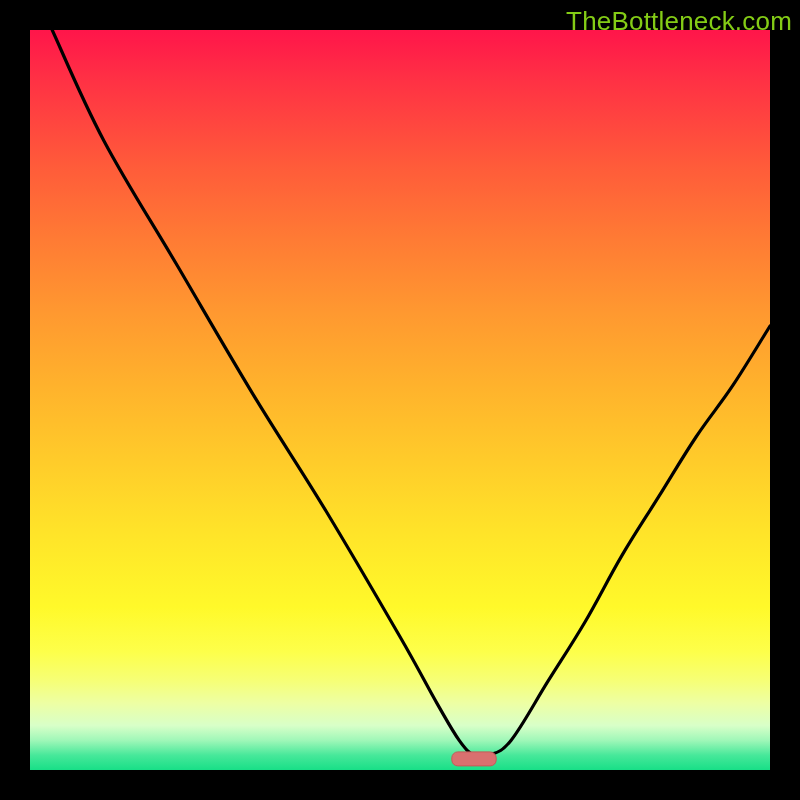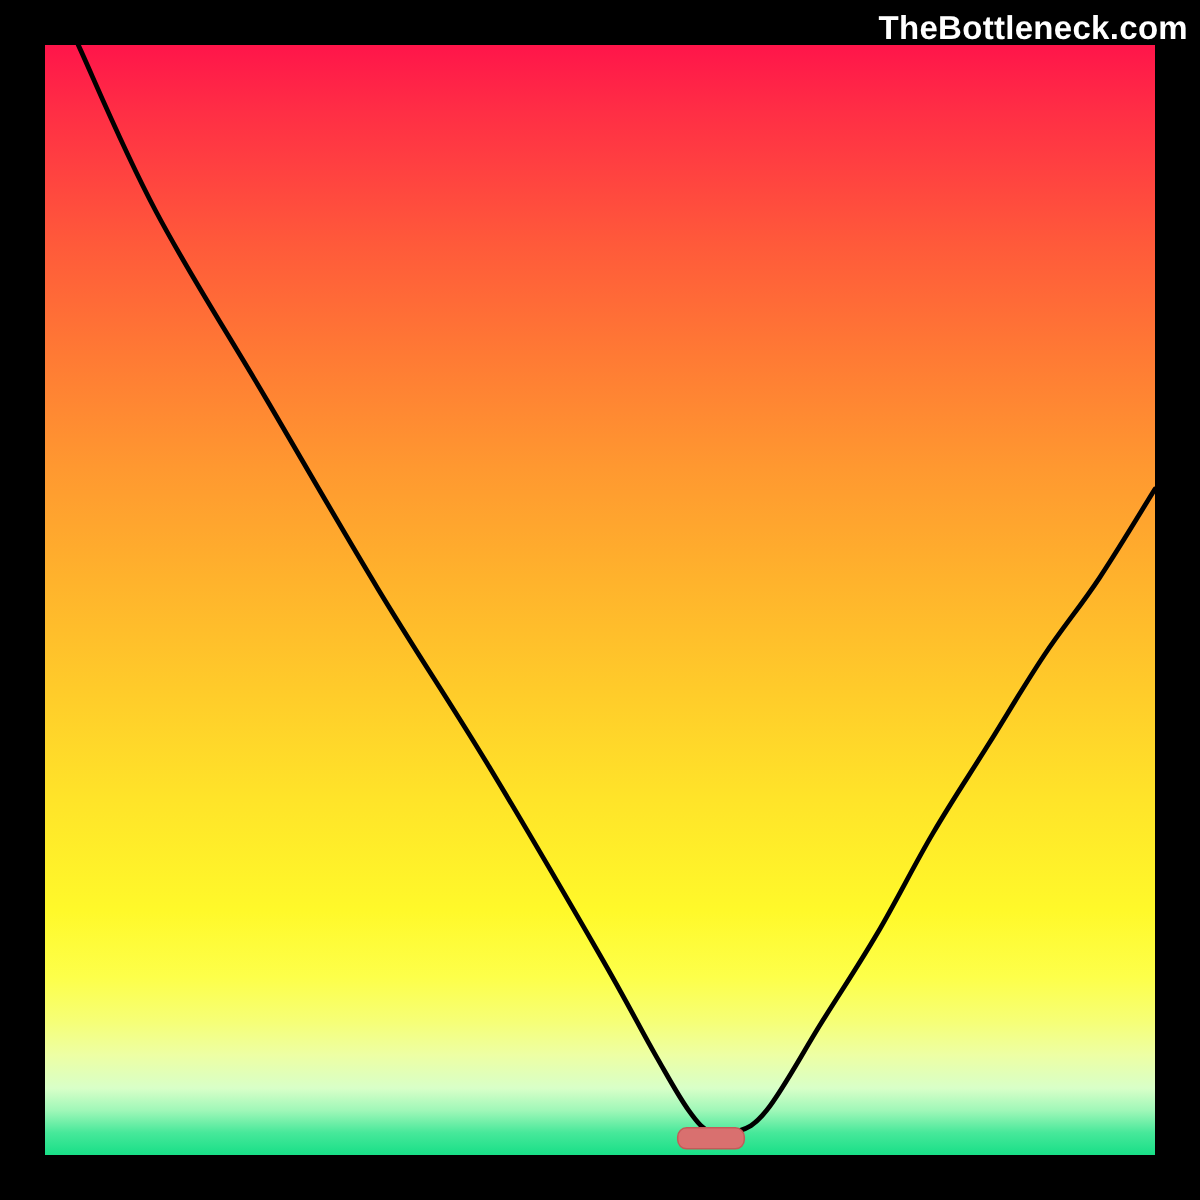--- a/index.html
+++ b/index.html
@@ -47,23 +47,23 @@
     position: absolute;
     left: 0;
     top: 0;
     width: 740px;
     height: 740px;
   }
   .watermark {
     position: absolute;
     top: 6px;
     right: 8px;
-    color: #ffffff;
-    font-size: 22px;
-    font-weight: 700;
+    color: #84cc16;
+    font-size: 26px;
+    font-weight: 400;
     letter-spacing: 0.2px;
     user-select: none;
   }
 </style>
 </head>
 <body>
 
 <div class="frame">
 
   <div class="plot-area">

